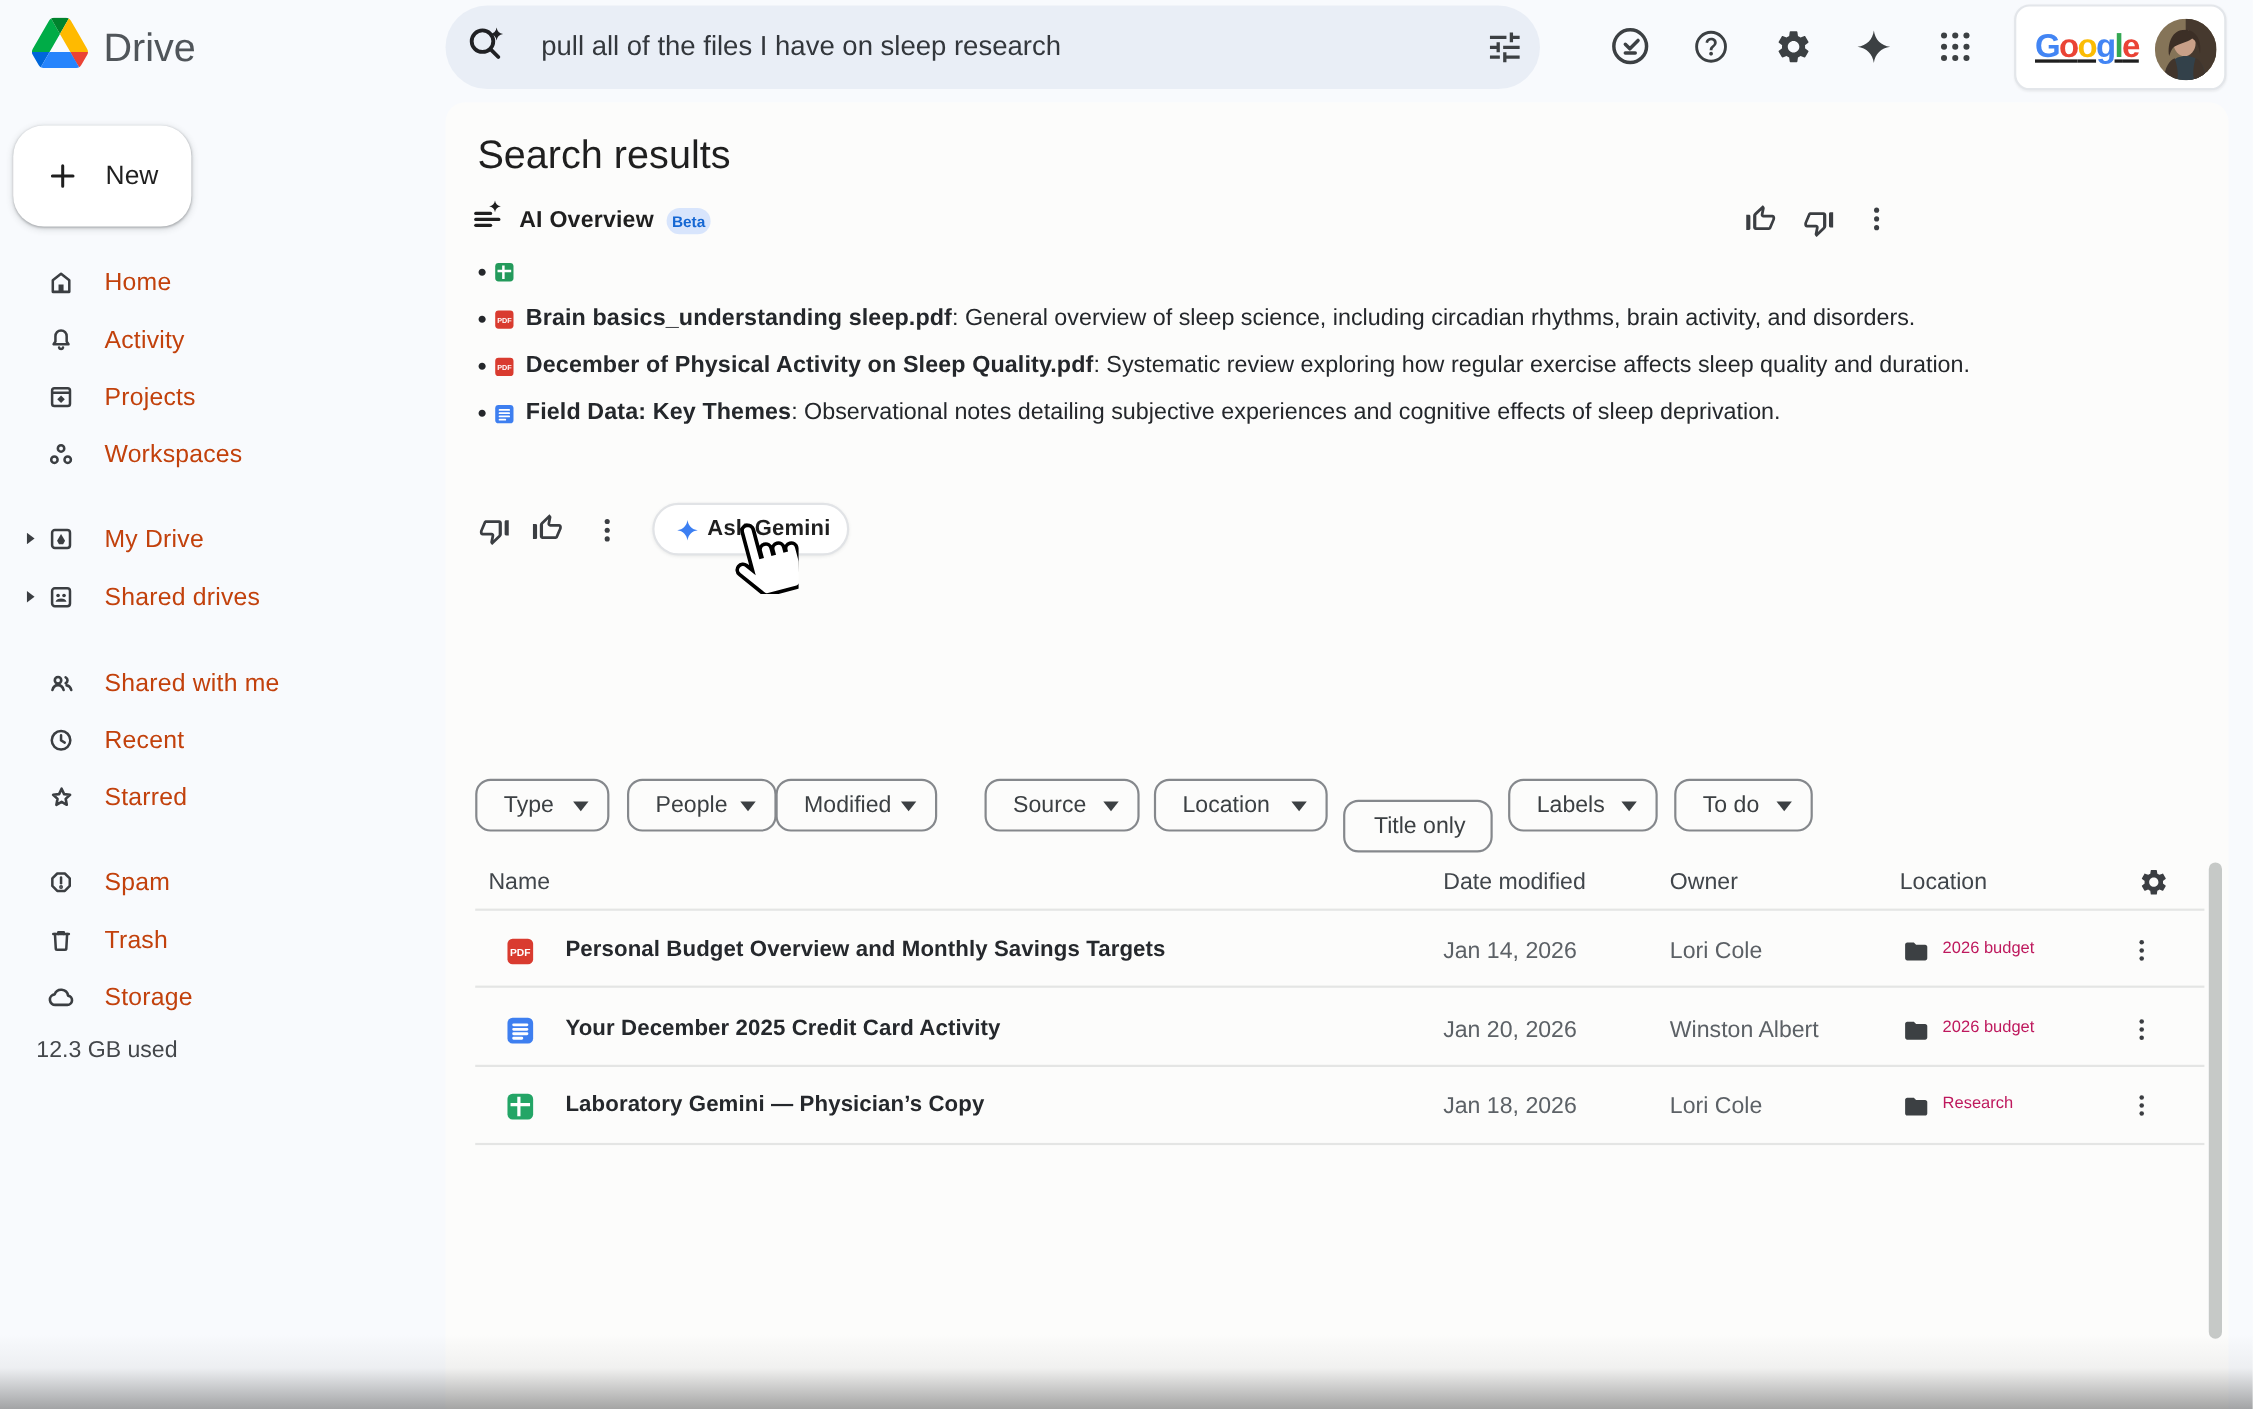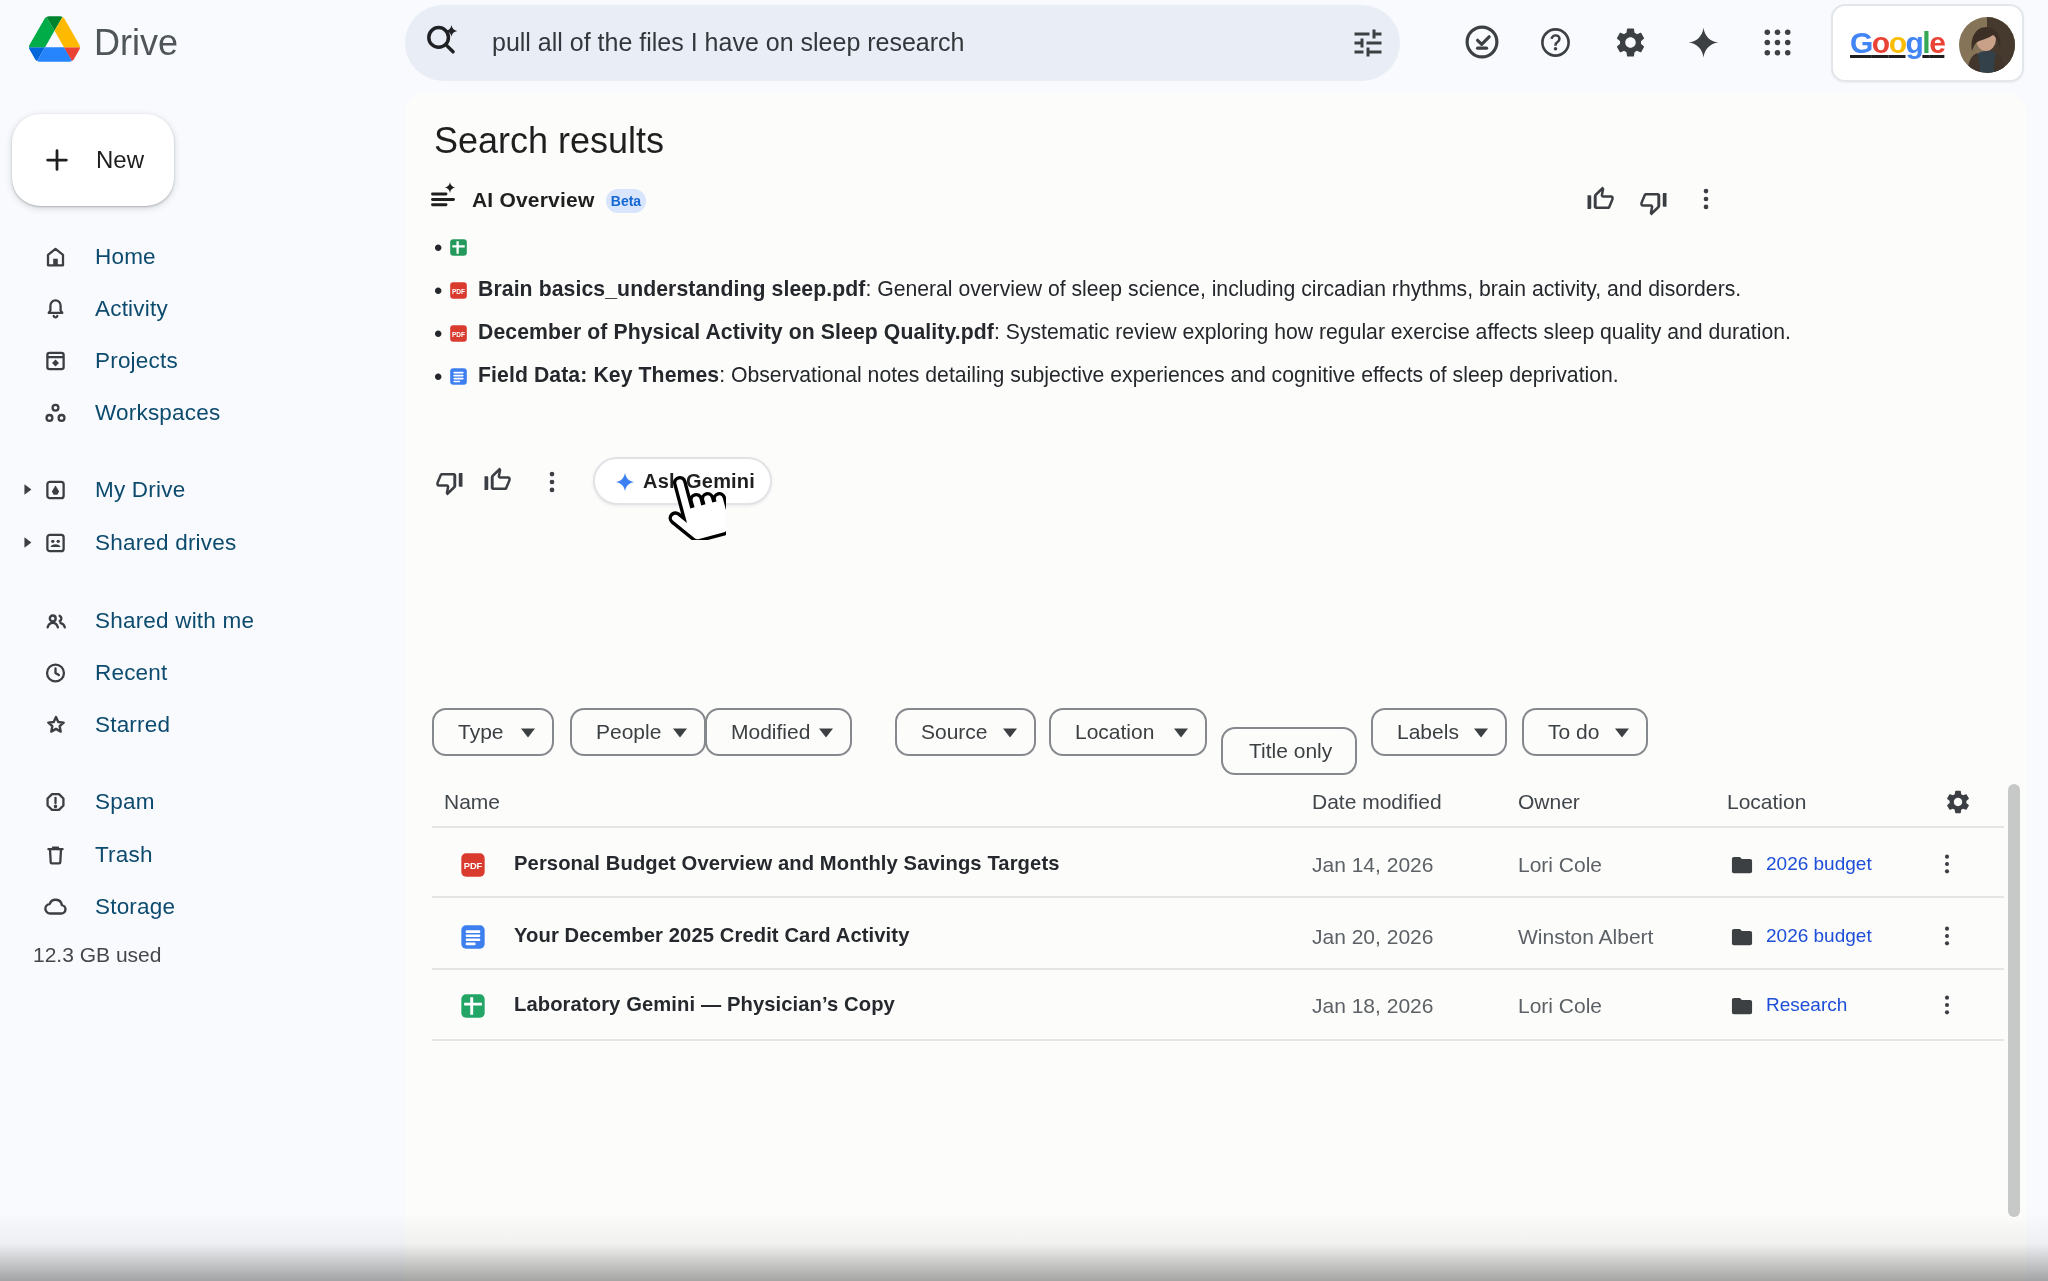--- a/index.html
+++ b/index.html
@@ -4,28 +4,28 @@
 <style>
   * { margin:0; padding:0; box-sizing:border-box; }
   html,body { width:2048px; height:1281px; overflow:hidden; }
   body { font-family:"Liberation Sans", sans-serif; background:#f8fafd; position:relative; color:#1f1f1f; }
   .abs { position:absolute; }
   svg { display:block; }
   .card { position:absolute; left:405px; top:93px; width:1621px; height:1188px; background:#fcfcfb; border-radius:18px 18px 0 0; }
   .srchpill { position:absolute; left:405px; top:5px; width:995px; height:76px; background:#e9eef6; border-radius:38px; }
   .sideitem { position:absolute; left:0; width:400px; height:46px; }
   .sideitem .icon { position:absolute; left:43px; top:50%; transform:translateY(-50%); }
-  .sideitem .txt { position:absolute; left:95px; top:50%; transform:translateY(-50%); font-size:22.5px; color:#0c4a6e; white-space:nowrap; letter-spacing:0.2px; }
+  .sideitem .txt { position:absolute; left:95px; top:50%; transform:translateY(-50%); font-size:22.5px; color:#c2410c; white-space:nowrap; letter-spacing:0.2px; }
   .chip { position:absolute; top:708px; height:48px; border:2px solid #85888c; border-radius:14px; background:#fcfcfb; }
   .chip .lbl { position:absolute; left:24px; top:50%; transform:translateY(-50%); font-size:21px; color:#3c4043; white-space:nowrap; }
   .chip .arr { position:absolute; right:17px; top:50%; transform:translateY(-38%); width:0; height:0; border-left:7px solid transparent; border-right:7px solid transparent; border-top:9px solid #3c4043; }
   .hdrcell { position:absolute; font-size:21px; color:#41464b; white-space:nowrap; }
   .rowname { position:absolute; font-size:20.2px; font-weight:bold; color:#25282c; white-space:nowrap; letter-spacing:0.1px;}
   .rowgray { position:absolute; font-size:21px; color:#5c6166; white-space:nowrap; }
-  .rowloc  { position:absolute; font-size:19px; color:#1d4ed8; white-space:nowrap; }
+  .rowloc  { position:absolute; font-size:15px; color:#be185d; white-space:nowrap; }
   .divider { position:absolute; left:432px; width:1572px; height:2px; background:#e4e5e4; }
   .bullet-row { position:absolute; left:432px; width:1400px; height:30px; font-size:21.2px; color:#24272b; white-space:nowrap; }
   .bullet-row b { letter-spacing:0.1px; }
 </style>
 </head>
 <body>
 
 <div class="abs" style="left:29px; top:16px;">
   <svg width="51" height="46" viewBox="0 0 87.3 78">
     <path fill="#0066da" d="m6.6 66.85 3.85 6.65c.8 1.4 1.95 2.5 3.3 3.3l13.75-23.8h-27.5c0 1.55.4 3.1 1.2 4.5z"></path>

